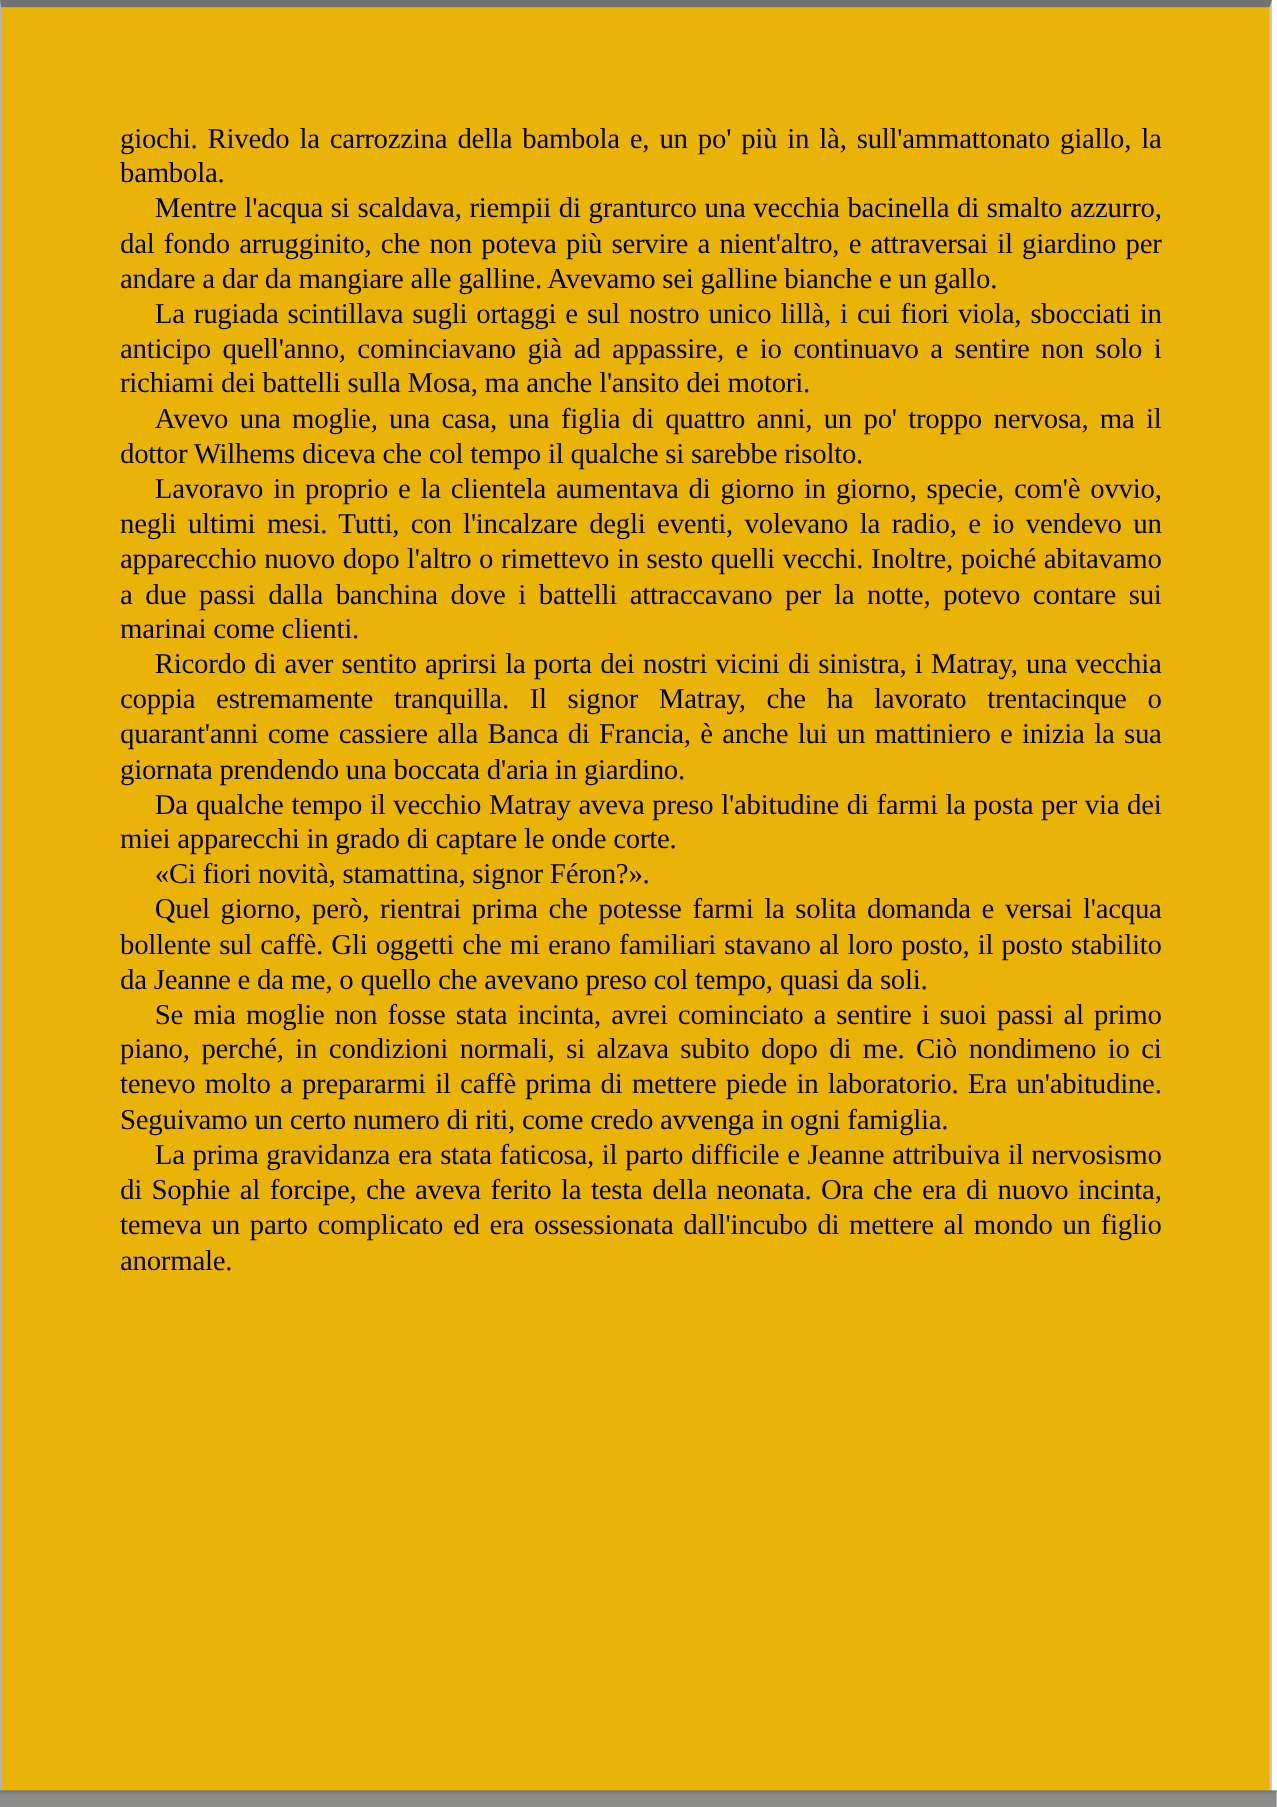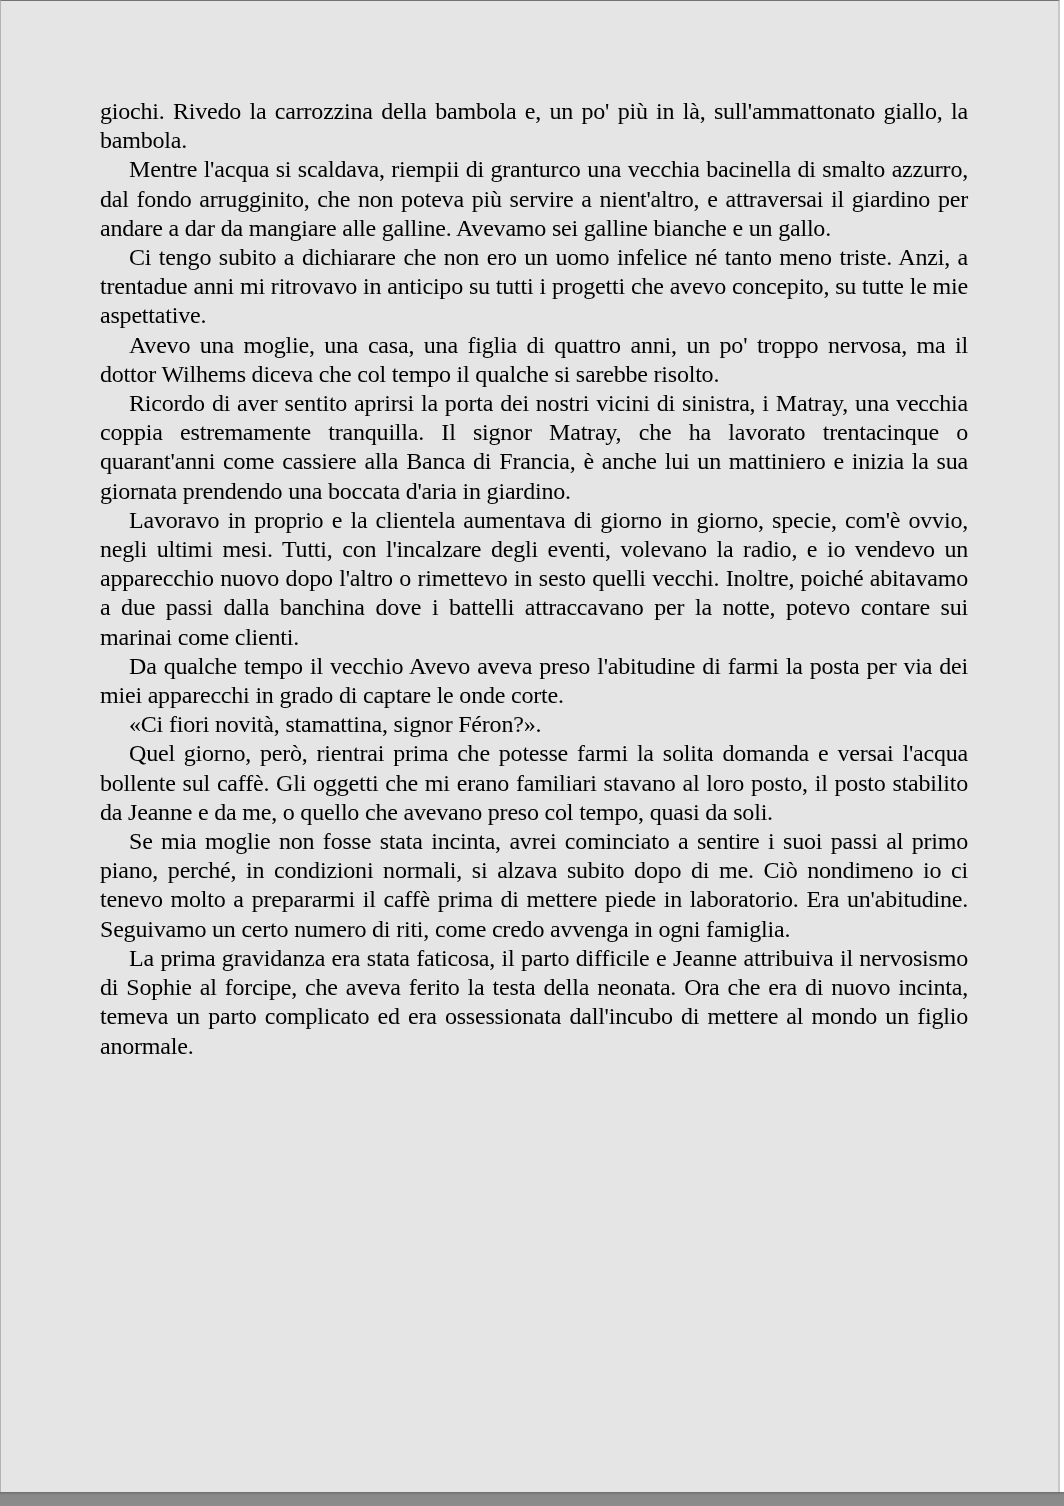--- a/index.html
+++ b/index.html
@@ -13,22 +13,22 @@
     position: relative;
     overflow: hidden;
   }
   .page {
     position: absolute;
     top: 0;
     left: 0;
     width: 1060px;
     height: 1493px;
     box-sizing: border-box;
-    background: #e5e5e5;
-    border-top: 1px solid #737373;
+    background: #eab308;
+    border-top: 6px solid #737373;
     border-left: 1px solid #b3b3b3;
     border-right: 2px solid #c8c8c8;
   }
   .viewer-backdrop {
     position: absolute;
     top: 1492px;
     left: 0;
     width: 1064px;
     height: 14px;
     background: linear-gradient(#6f6f6f 0px, #898989 3px, #8d8d8d 100%);
@@ -54,25 +54,25 @@
     text-indent: 0;
   }
 </style>
 </head>
 <body>
 
 <div class="page">
   <div class="text-block">
     <p class="continuation">giochi. Rivedo la carrozzina della bambola e, un po' più in là, sull'ammattonato giallo, la bambola.</p>
     <p>Mentre l'acqua si scaldava, riempii di granturco una vecchia bacinella di smalto azzurro, dal fondo arrugginito, che non poteva più servire a nient'altro, e attraversai il giardino per andare a dar da mangiare alle galline. Avevamo sei galline bianche e un gallo.</p>
-    <p>Ci tengo subito a dichiarare che non ero un uomo infelice né tanto meno triste. Anzi, a trentadue anni mi ritrovavo in anticipo su tutti i progetti che avevo concepito, su tutte le mie aspettative.</p>
+    <p>La rugiada scintillava sugli ortaggi e sul nostro unico lillà, i cui fiori viola, sbocciati in anticipo quell'anno, cominciavano già ad appassire, e io continuavo a sentire non solo i richiami dei battelli sulla Mosa, ma anche l'ansito dei motori.</p>
     <p>Avevo una moglie, una casa, una figlia di quattro anni, un po' troppo nervosa, ma il dottor Wilhems diceva che col tempo il qualche si sarebbe risolto.</p>
+    <p>Lavoravo in proprio e la clientela aumentava di giorno in giorno, specie, com'è ovvio, negli ultimi mesi. Tutti, con l'incalzare degli eventi, volevano la radio, e io vendevo un apparecchio nuovo dopo l'altro o rimettevo in sesto quelli vecchi. Inoltre, poiché abitavamo a due passi dalla banchina dove i battelli attraccavano per la notte, potevo contare sui marinai come clienti.</p>
     <p>Ricordo di aver sentito aprirsi la porta dei nostri vicini di sinistra, i Matray, una vecchia coppia estremamente tranquilla. Il signor Matray, che ha lavorato trentacinque o quarant'anni come cassiere alla Banca di Francia, è anche lui un mattiniero e inizia la sua giornata prendendo una boccata d'aria in giardino.</p>
-    <p>Lavoravo in proprio e la clientela aumentava di giorno in giorno, specie, com'è ovvio, negli ultimi mesi. Tutti, con l'incalzare degli eventi, volevano la radio, e io vendevo un apparecchio nuovo dopo l'altro o rimettevo in sesto quelli vecchi. Inoltre, poiché abitavamo a due passi dalla banchina dove i battelli attraccavano per la notte, potevo contare sui marinai come clienti.</p>
-    <p>Da qualche tempo il vecchio Avevo aveva preso l'abitudine di farmi la posta per via dei miei apparecchi in grado di captare le onde corte.</p>
+    <p>Da qualche tempo il vecchio Matray aveva preso l'abitudine di farmi la posta per via dei miei apparecchi in grado di captare le onde corte.</p>
     <p>«Ci fiori novità, stamattina, signor Féron?».</p>
     <p>Quel giorno, però, rientrai prima che potesse farmi la solita domanda e versai l'acqua bollente sul caffè. Gli oggetti che mi erano familiari stavano al loro posto, il posto stabilito da Jeanne e da me, o quello che avevano preso col tempo, quasi da soli.</p>
     <p>Se mia moglie non fosse stata incinta, avrei cominciato a sentire i suoi passi al primo piano, perché, in condizioni normali, si alzava subito dopo di me. Ciò nondimeno io ci tenevo molto a prepararmi il caffè prima di mettere piede in laboratorio. Era un'abitudine. Seguivamo un certo numero di riti, come credo avvenga in ogni famiglia.</p>
     <p>La prima gravidanza era stata faticosa, il parto difficile e Jeanne attribuiva il nervosismo di Sophie al forcipe, che aveva ferito la testa della neonata. Ora che era di nuovo incinta, temeva un parto complicato ed era ossessionata dall'incubo di mettere al mondo un figlio anormale.</p>
   </div>
 </div>
 
 <div class="viewer-backdrop"></div>
 
 </body></html>

